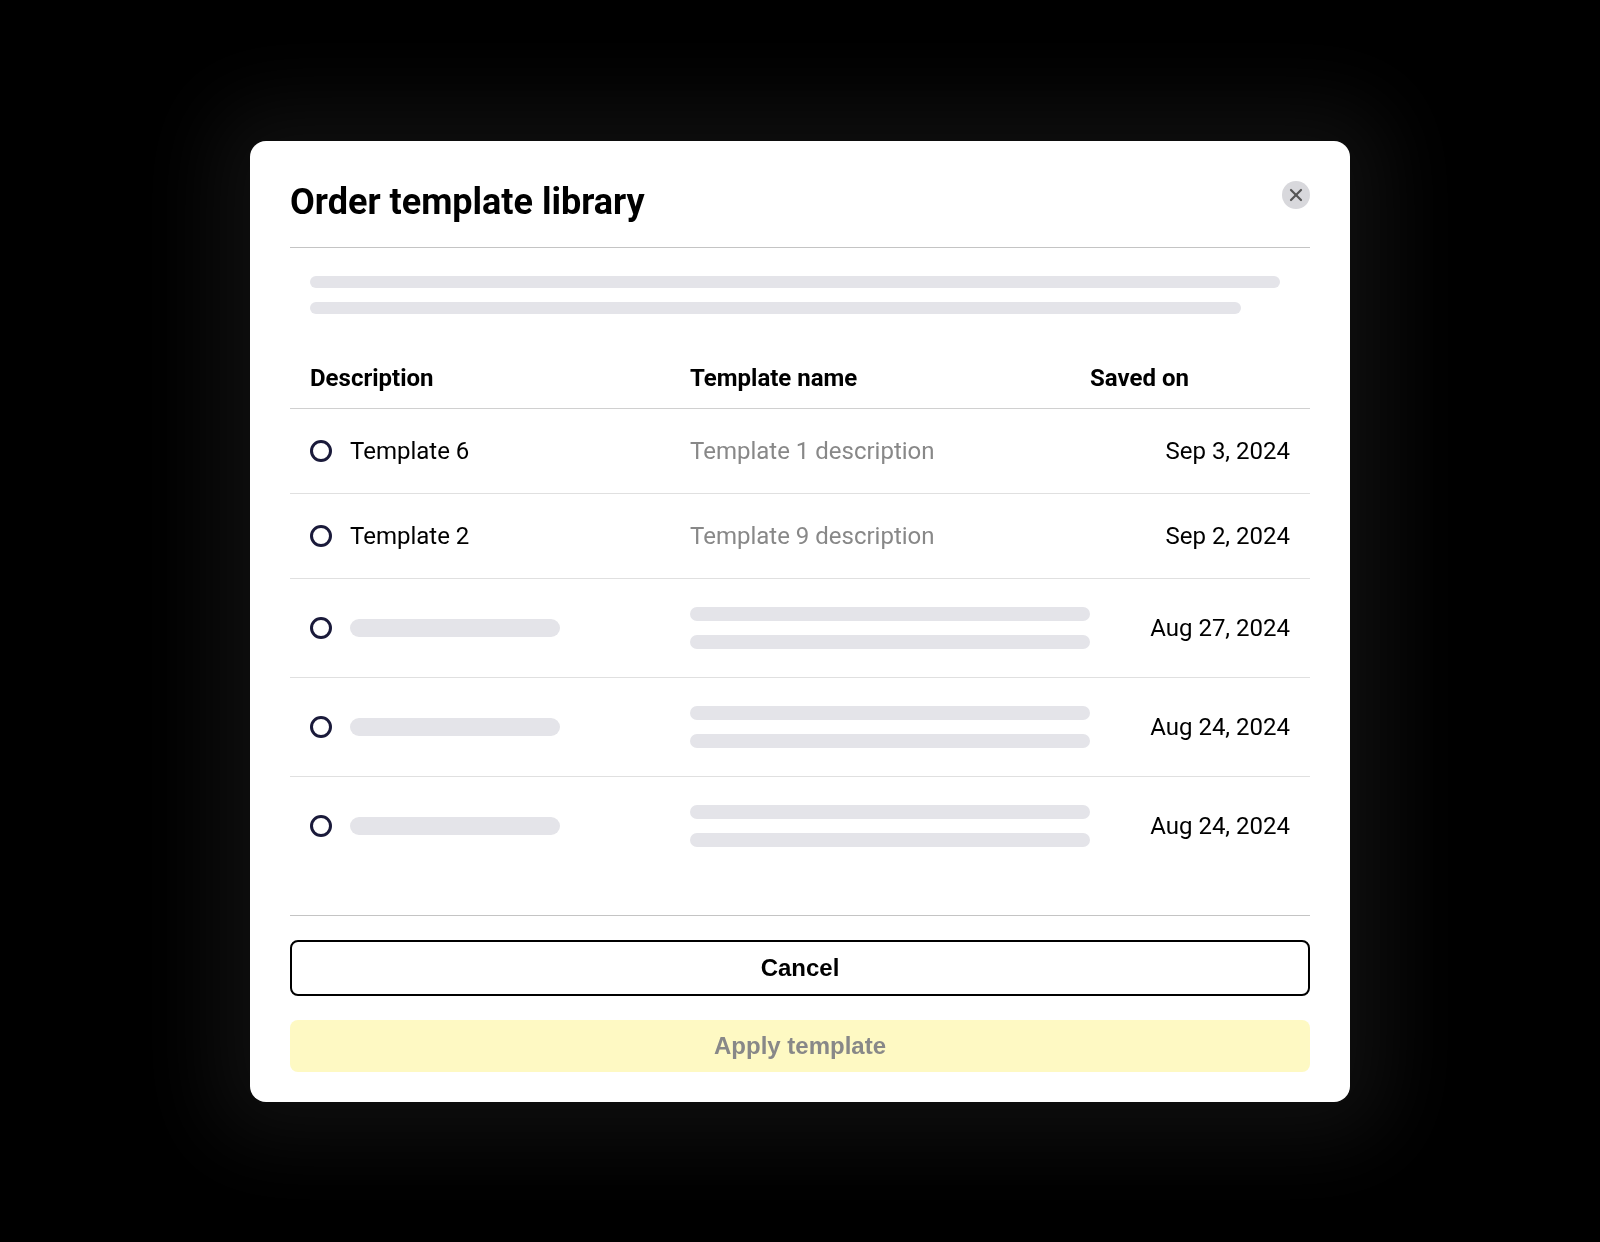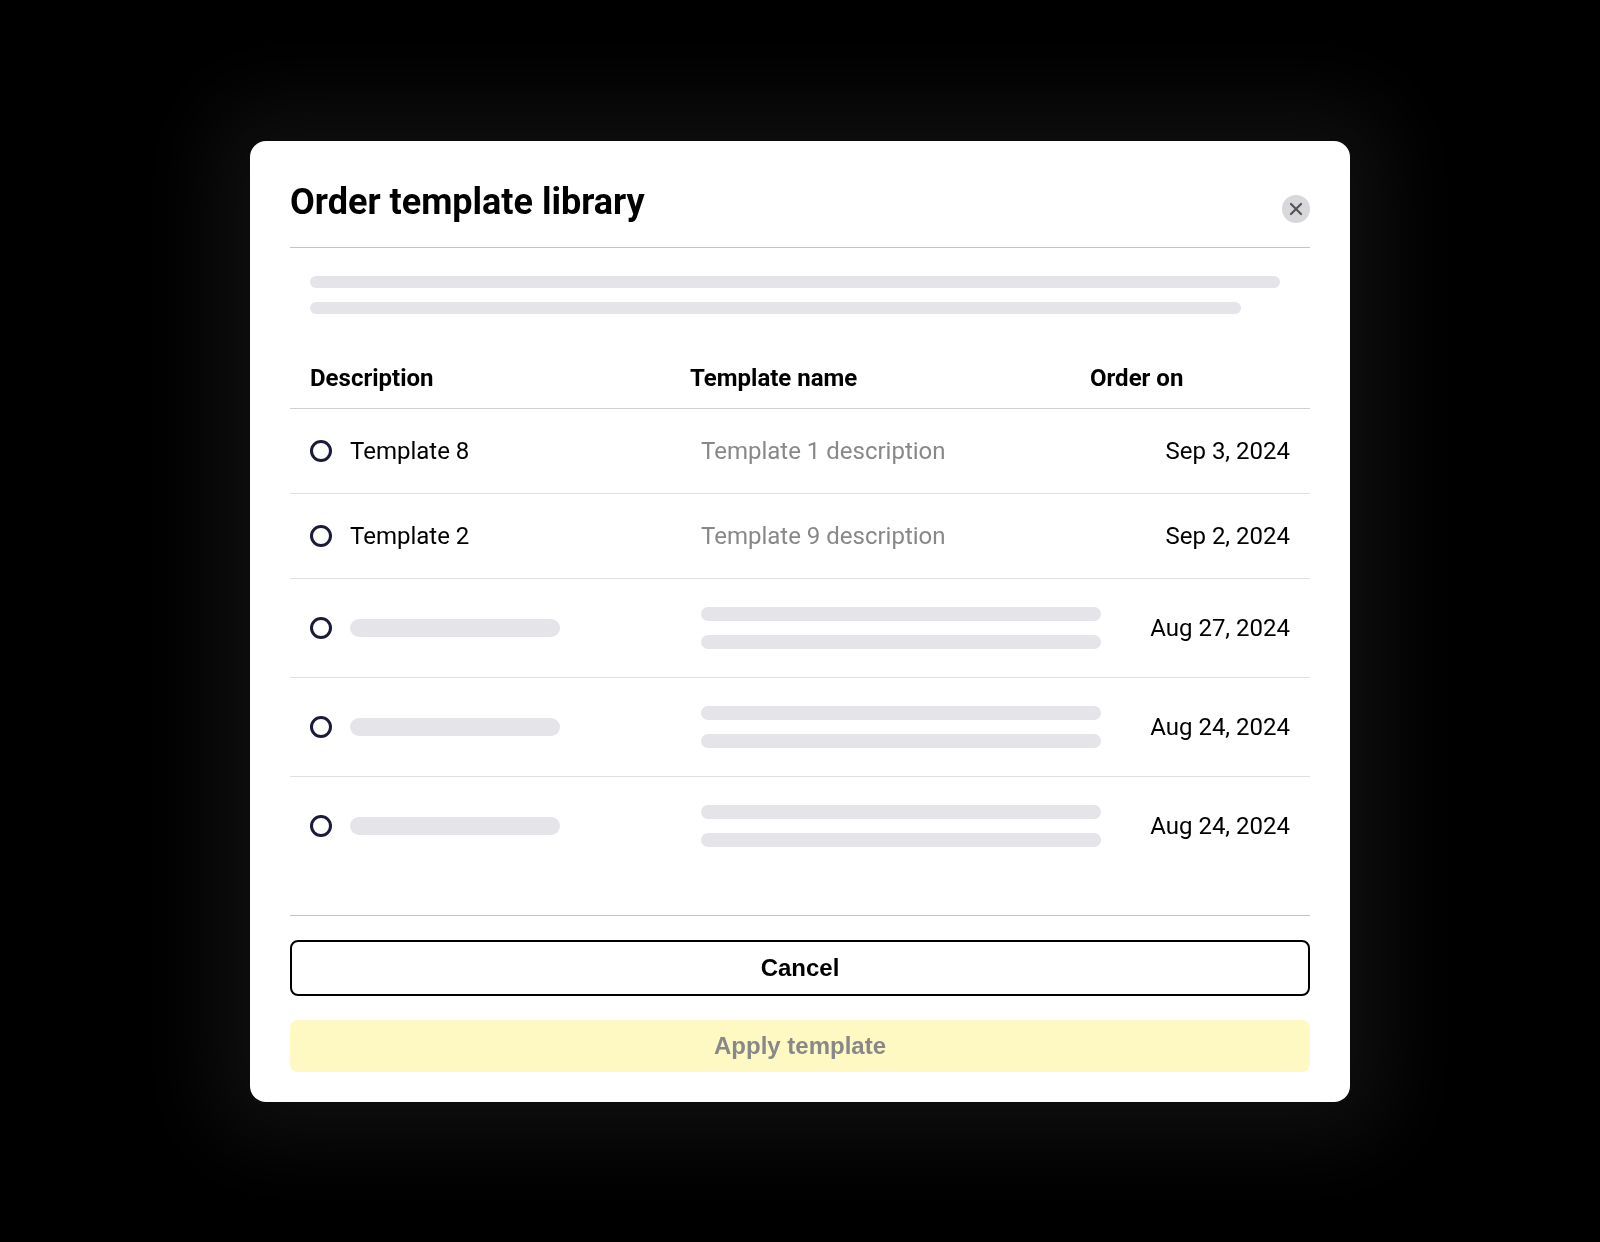--- a/index.html
+++ b/index.html
@@ -22,21 +22,21 @@
       background: #fff;
       border-radius: 16px;
       width: 1100px;
       padding: 40px 40px 30px 40px;
       box-shadow: 0 0 80px 40px rgba(255,255,255,0.06);
     }
     
     .modal-header {
       display: flex;
       justify-content: space-between;
-      align-items: flex-end;
+      align-items: flex-start;
       padding-bottom: 24px;
       border-bottom: 1px solid #c4c4c4;
     }
     
     .modal-title {
       font-size: 36px;
       font-weight: 700;
       color: #000;
     }
     
@@ -136,21 +136,20 @@
     
     .row-name-text {
       font-size: 24px;
       color: #000;
     }
     
     .row-desc {
       flex: 1;
       font-size: 24px;
       color: #888;
-      margin-left: 11px;
     }
     
     .row-saved {
       flex: 0 0 180px;
       font-size: 24px;
       color: #000;
       text-align: right;
     }
     
     .name-skeleton {
@@ -220,27 +219,27 @@
 
   <div class="skeleton-bars">
     <div class="skeleton-bar long"></div>
     <div class="skeleton-bar medium"></div>
   </div>
 
   <div class="table">
     <div class="table-header">
       <div class="th col-desc">Description</div>
       <div class="th col-name">Template name</div>
-      <div class="th col-saved">Order on</div>
-    </div>
-
-    <div class="table-row">
-      <div class="row-name col-name">
-        <span class="radio"></span>
-        <span class="row-name-text">Template 8</span>
+      <div class="th col-saved">Saved on</div>
+    </div>
+
+    <div class="table-row">
+      <div class="row-name col-name">
+        <span class="radio"></span>
+        <span class="row-name-text">Template 6</span>
       </div>
       <div class="row-desc col-desc">Template 1 description</div>
       <div class="row-saved col-saved">Sep 3, 2024</div>
     </div>
 
     <div class="table-row">
       <div class="row-name col-name">
         <span class="radio"></span>
         <span class="row-name-text">Template 2</span>
       </div>

